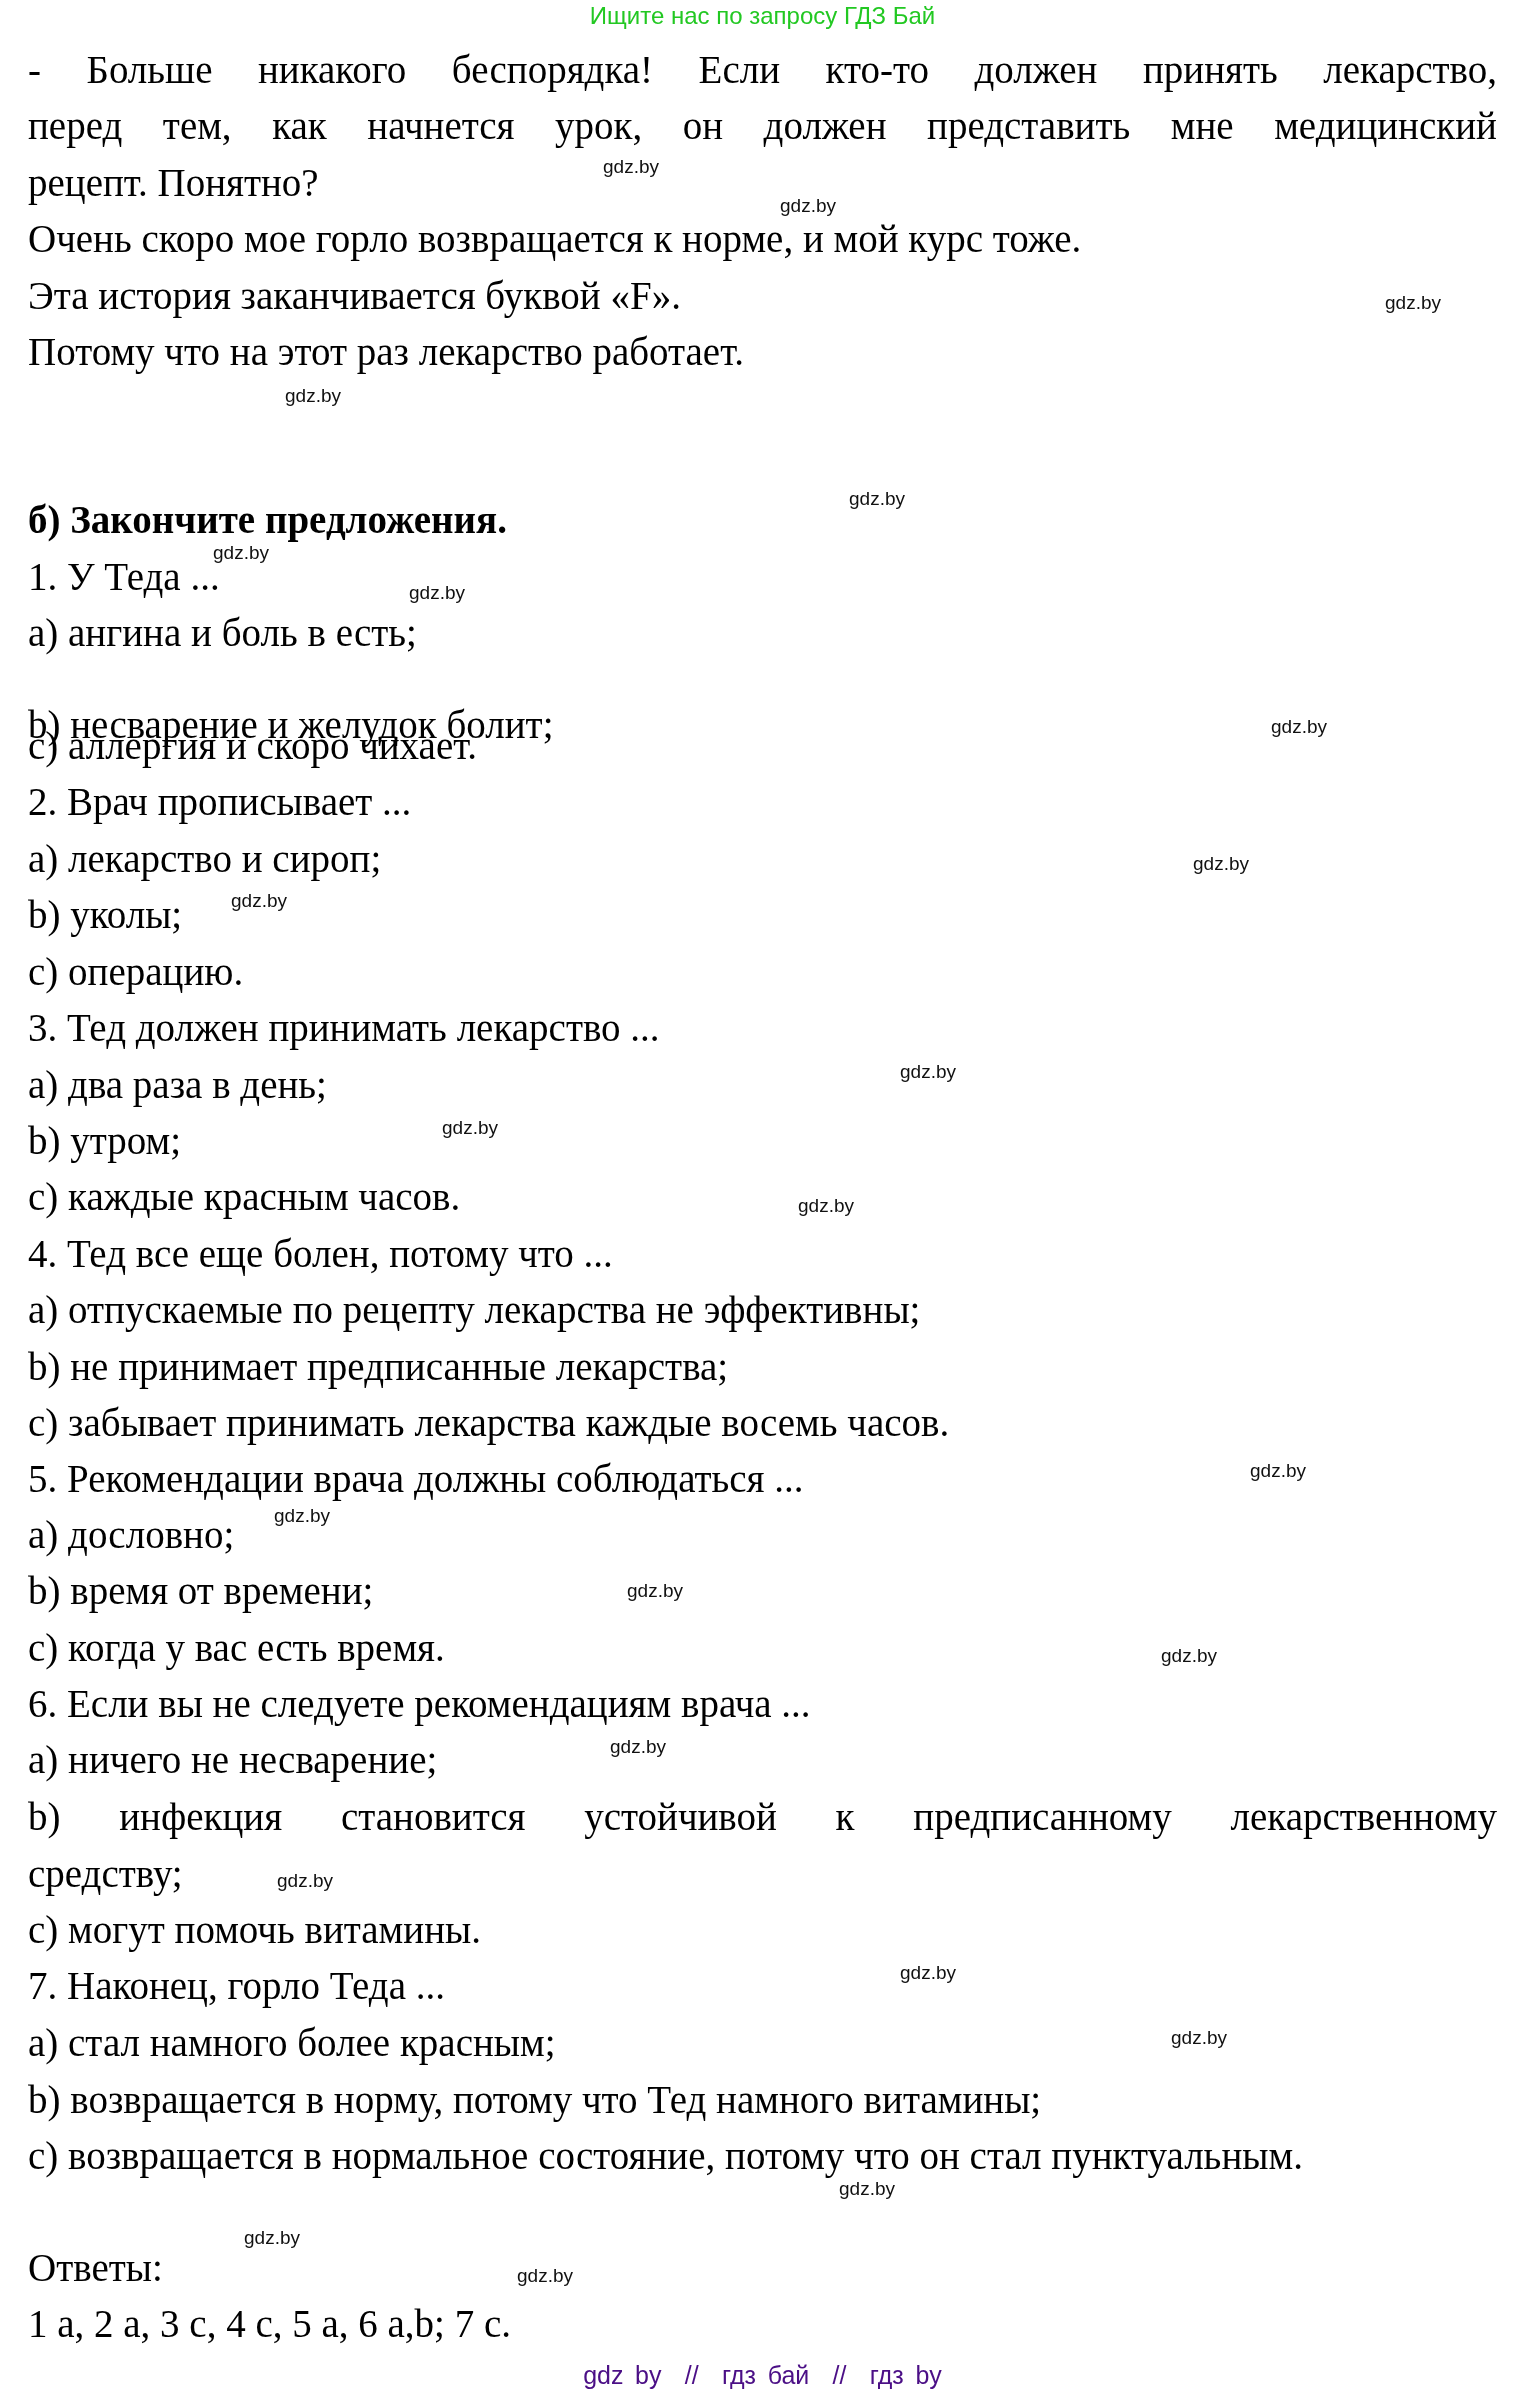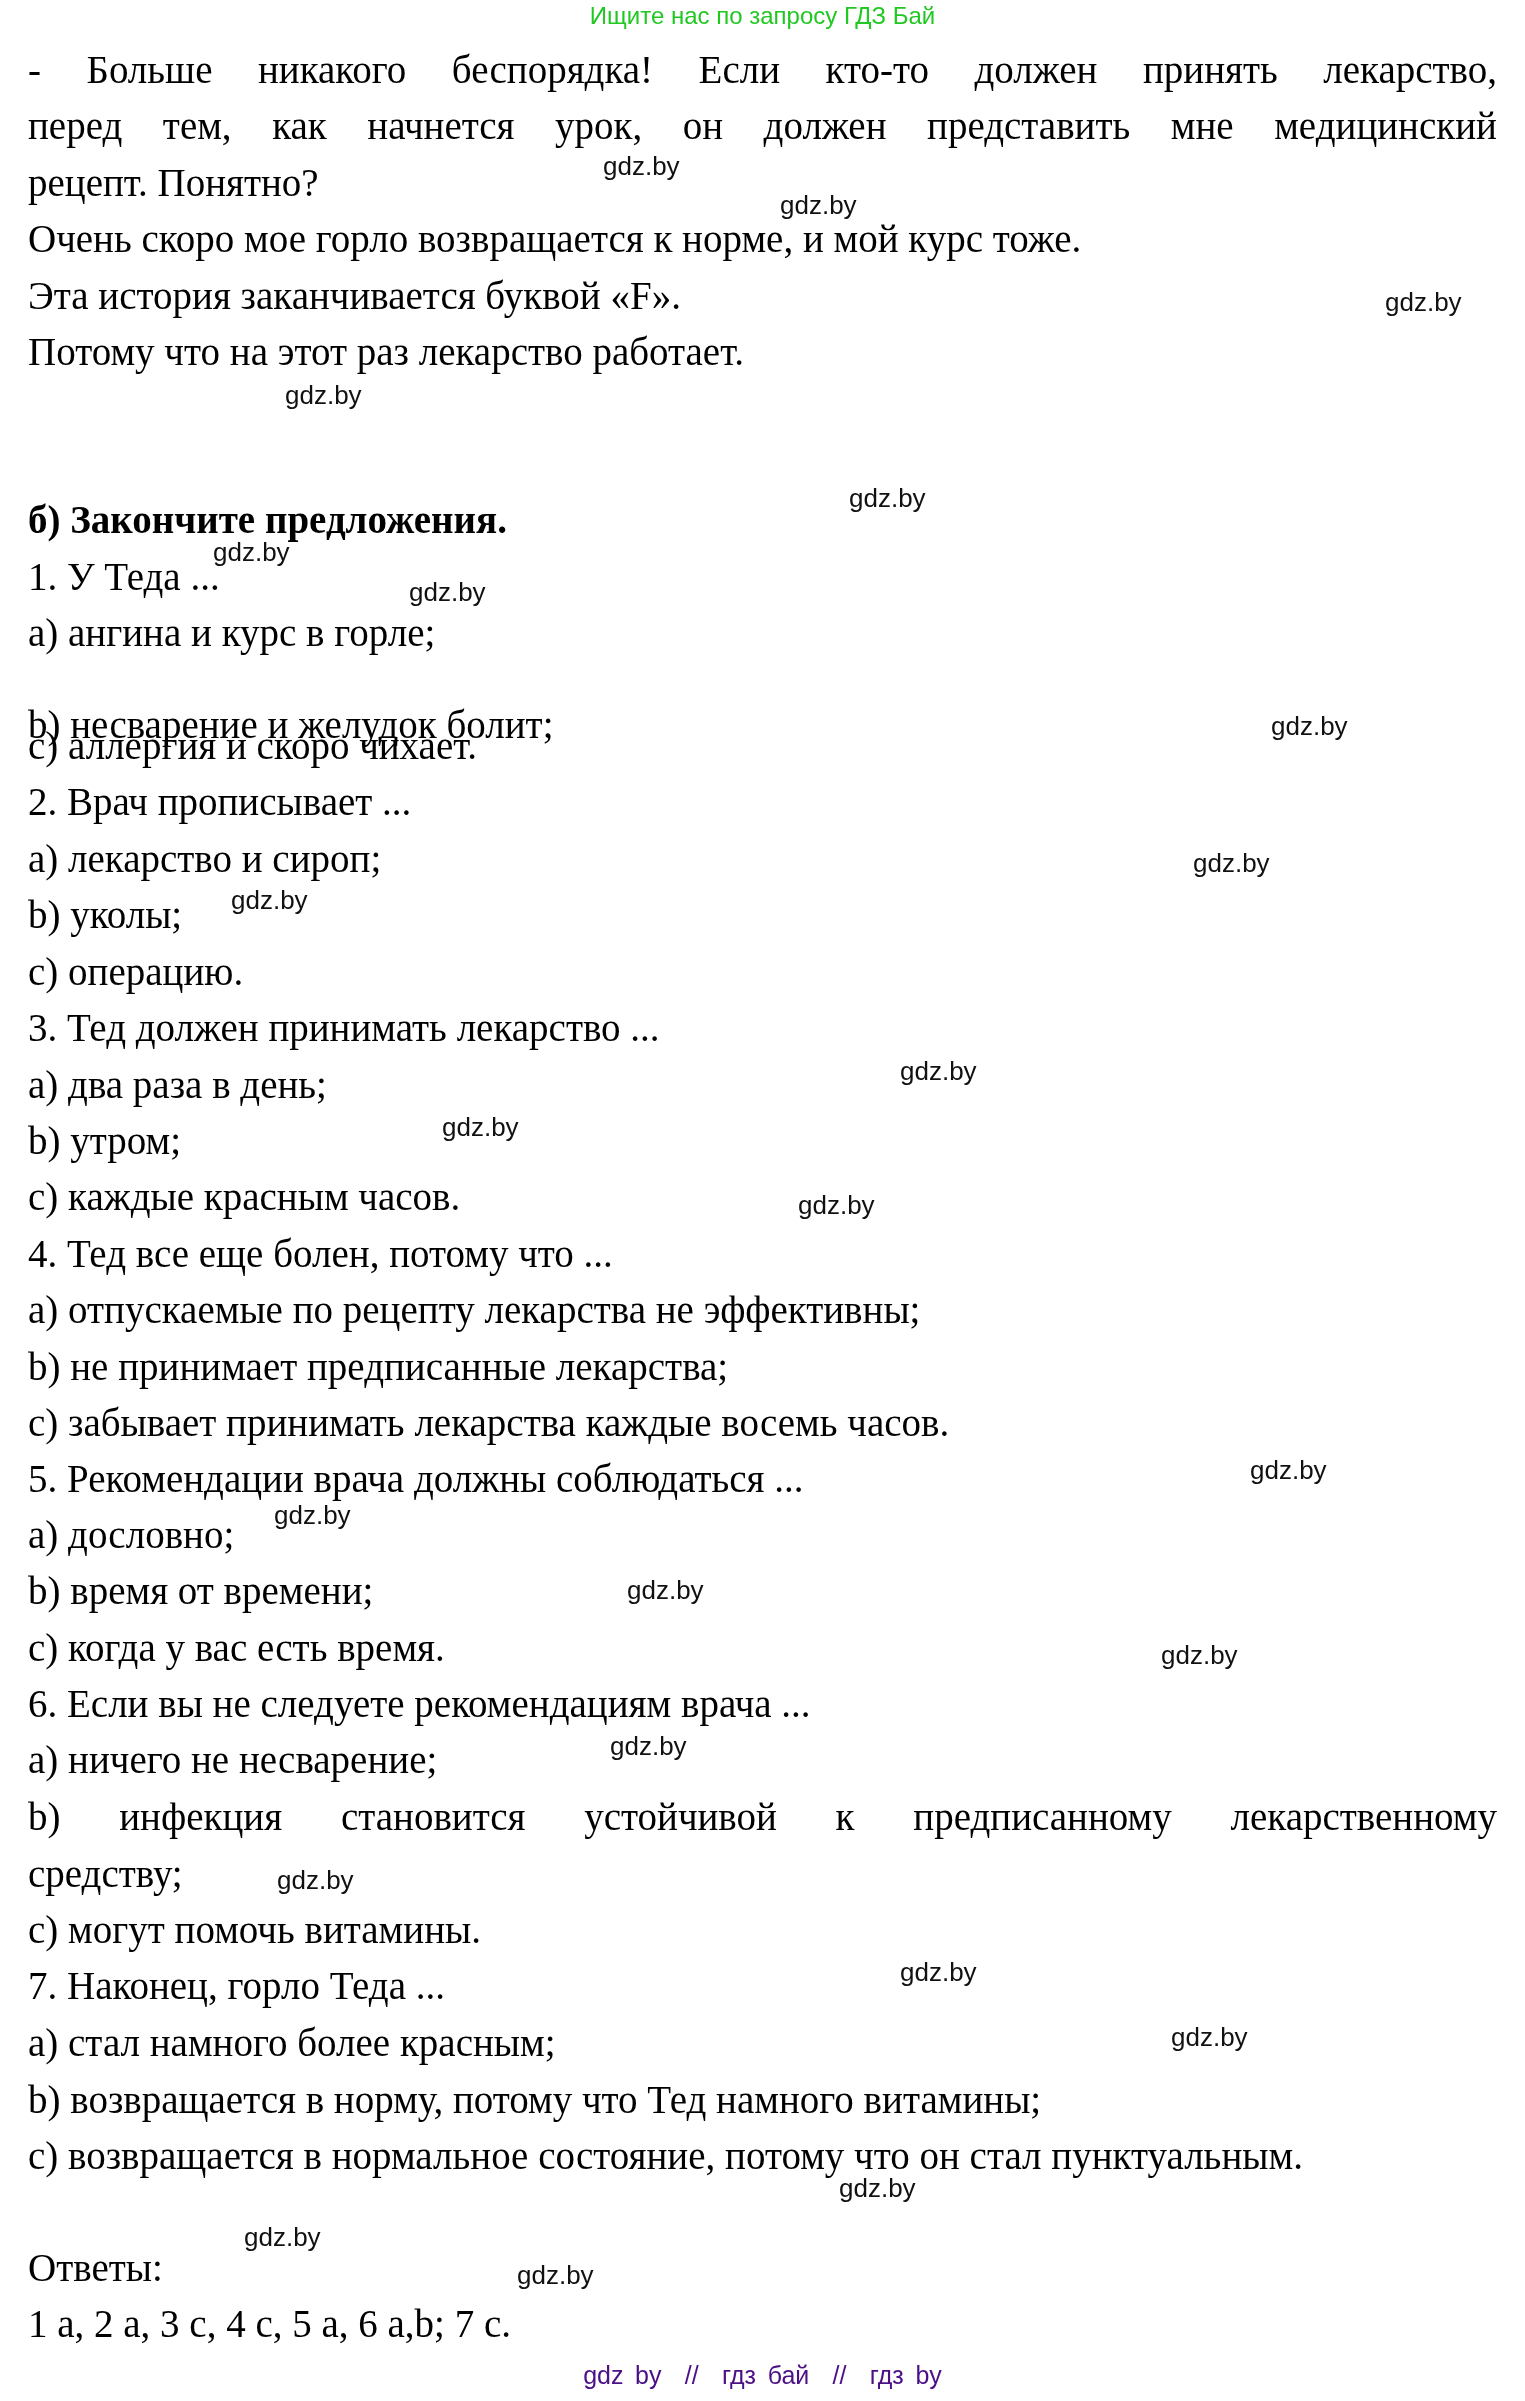--- a/index.html
+++ b/index.html
@@ -8,21 +8,21 @@
     position: absolute; left: 0; width: 1525px; top: 0; height: 31px; line-height: 31px;
     text-align: center; color: #22c822; font-family: "Liberation Sans", sans-serif; font-size: 24px;
   }
   .ln {
     position: absolute; left: 28px; width: 1469px; height: 56px; line-height: 56px;
     font-family: "Liberation Serif", serif; font-size: 39px; color: #000; white-space: nowrap;
   }
   .ln.just { white-space: normal; text-align: justify; text-align-last: justify; }
   .ln.bold { font-weight: bold; }
   .wm {
-    position: absolute; font-family: "Liberation Sans", sans-serif; font-size: 26px; color: #111;
+    position: absolute; font-family: "Liberation Sans", sans-serif; font-size: 19px; color: #111;
     line-height: 23.4px; white-space: nowrap; text-align: center;
   }
   .ftr {
     position: absolute; left: 0; width: 1525px; top: 2360px; height: 31px; line-height: 31px;
     text-align: center; color: #4b0f86; font-family: "Liberation Sans", sans-serif; font-size: 25px;
     word-spacing: 4.7px; white-space: pre;
   }
 </style>
 </head>
 <body>
@@ -32,21 +32,21 @@
 <div class="ln just" style="top:42px">- Больше никакого беспорядка! Если кто-то должен принять лекарство,</div>
 <div class="ln just" style="top:98px">перед тем, как начнется урок, он должен представить мне медицинский</div>
 <div class="ln" style="top:155px">рецепт. Понятно?</div>
 <div class="ln" style="top:211px">Очень скоро мое горло возвращается к норме, и мой курс тоже.</div>
 <div class="ln" style="top:268px">Эта история заканчивается буквой «F».</div>
 <div class="ln" style="top:324px">Потому что на этот раз лекарство работает.</div>
 
 <div class="ln bold" style="top:492px">б) Закончите предложения.</div>
 
 <div class="ln" style="top:549px">1. У Теда ...</div>
-<div class="ln" style="top:605px">a) ангина и курс в горле;</div>
+<div class="ln" style="top:605px">a) ангина и боль в есть;</div>
 <div class="ln" style="top:697px">b) несварение и желудок болит;</div>
 <div class="ln" style="top:718px">c) аллергия и скоро чихает.</div>
 
 <div class="ln" style="top:774px">2. Врач прописывает ...</div>
 <div class="ln" style="top:831px">a) лекарство и сироп;</div>
 <div class="ln" style="top:887px">b) уколы;</div>
 <div class="ln" style="top:944px">c) операцию.</div>
 
 <div class="ln" style="top:1000px">3. Тед должен принимать лекарство ...</div>
 <div class="ln" style="top:1057px">a) два раза в день;</div>

